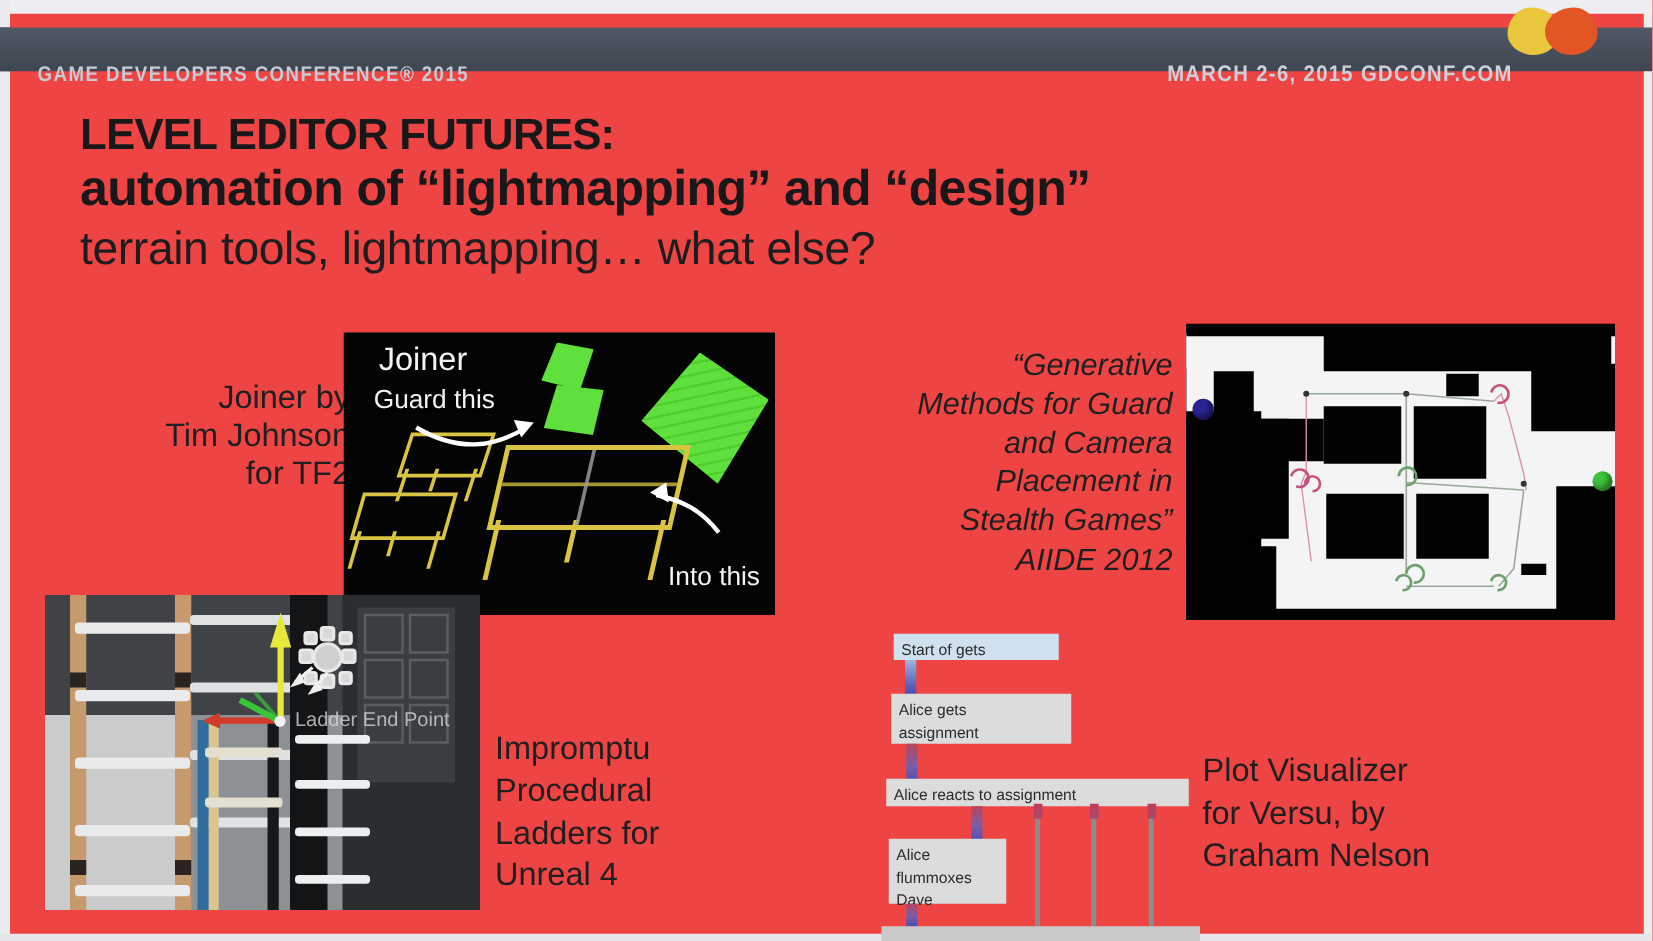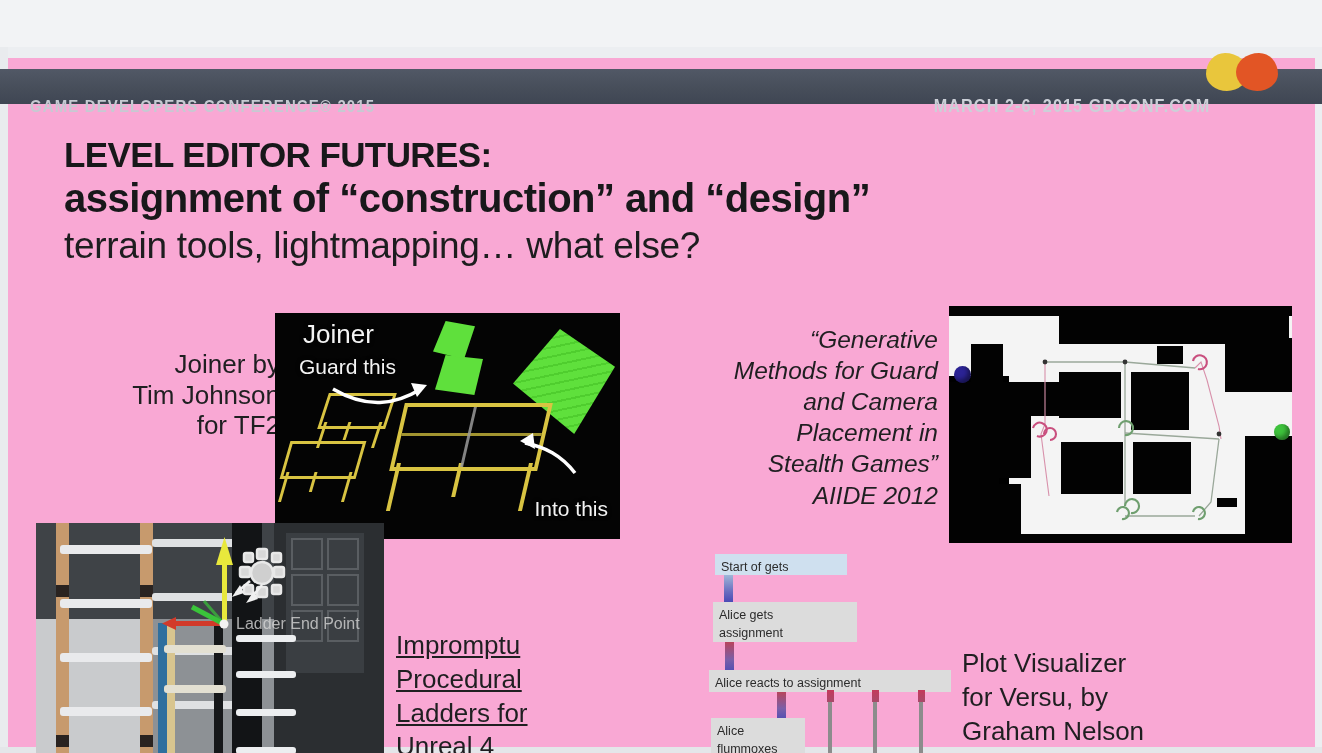--- a/index.html
+++ b/index.html
@@ -4,23 +4,22 @@
 <style>
   html,body{margin:0;padding:0;}
   body{
     width:1322px;height:753px;overflow:hidden;
     background:#f2f3f5;
     font-family:"Liberation Sans", sans-serif;
     position:relative;
   }
   #slide{
     position:absolute;inset:0;
-    background:#f9a8d4;
+    background:#ef4444;
     overflow:hidden;
-    margin-top:47px;
   }
   
   .edge-top{position:absolute;left:0;top:0;width:100%;height:11px;background:#eceef1;}
   .edge-left{position:absolute;left:0;top:0;width:8px;height:100%;background:#e9ebee;}
   .edge-right{position:absolute;right:0;top:0;width:7px;height:100%;background:#eceef1;}
   .edge-bottom{position:absolute;left:0;bottom:0;width:100%;height:6px;background:#e4e6e9;}
   .edge-left-dark{position:absolute;left:0;top:22px;width:9px;height:35px;background:#3c4350;}
 
   
   .gdc-bar{
@@ -56,21 +55,21 @@
   .t2{font-size:40px;font-weight:bold;color:#18181a;line-height:1.22;letter-spacing:-0.5px;
       font-family:"Liberation Sans",sans-serif;}
   .t3{font-size:37px;font-weight:normal;color:#1d1d1f;line-height:1.25;letter-spacing:-0.3px;
       font-family:"Liberation Sans",sans-serif;}
 
   
   .cap{position:absolute;color:#1f1f21;font-size:26px;line-height:1.18;
        font-family:"Liberation Sans",sans-serif;}
   .cap-joiner{left:40px;top:302px;width:240px;text-align:right;}
   .cap-gen{left:660px;top:277px;width:278px;text-align:right;font-style:italic;font-size:24.5px;line-height:1.27;}
-  .cap-ladders{left:396px;top:582px;width:240px;text-align:left;line-height:1.3;text-decoration:underline;}
+  .cap-ladders{left:396px;top:582px;width:240px;text-align:left;line-height:1.3;}
   .cap-plot{left:962px;top:600px;width:280px;text-align:left;line-height:1.3;}
 
   
   .joiner-img{position:absolute;left:275px;top:266px;width:345px;height:226px;
      background:#040404;overflow:hidden;}
   .jlbl{position:absolute;color:#f3f3f3;font-family:"Liberation Sans",sans-serif;
         text-shadow:0 0 4px #000;}
   .jl-title{left:28px;top:6px;font-size:26px;}
   .jl-turns{left:24px;top:42px;font-size:21px;}
   .jl-into{right:12px;bottom:18px;font-size:21px;}
@@ -137,21 +136,21 @@
     <div class="gdc-left">GAME DEVELOPERS CONFERENCE® 2015</div>
     <div class="gdc-right">MARCH 2-6, 2015  GDCONF.COM</div>
   </div>
   <div class="gdc-logo">
     <div class="blob blob-y"></div>
     <div class="blob blob-o"></div>
   </div>
 
   <div class="title-wrap">
     <div class="t1">LEVEL EDITOR FUTURES:</div>
-    <div class="t2">assignment of “construction” and “design”</div>
+    <div class="t2">automation of “lightmapping” and “design”</div>
     <div class="t3">terrain tools, lightmapping… what else?</div>
   </div>
 
   <div class="cap cap-joiner" style="white-space:pre-line">Joiner by
 Tim Johnson
 for TF2</div>
 
   <div class="joiner-img">
     <div class="vox v1"></div>
     <div class="vox v2"></div>

